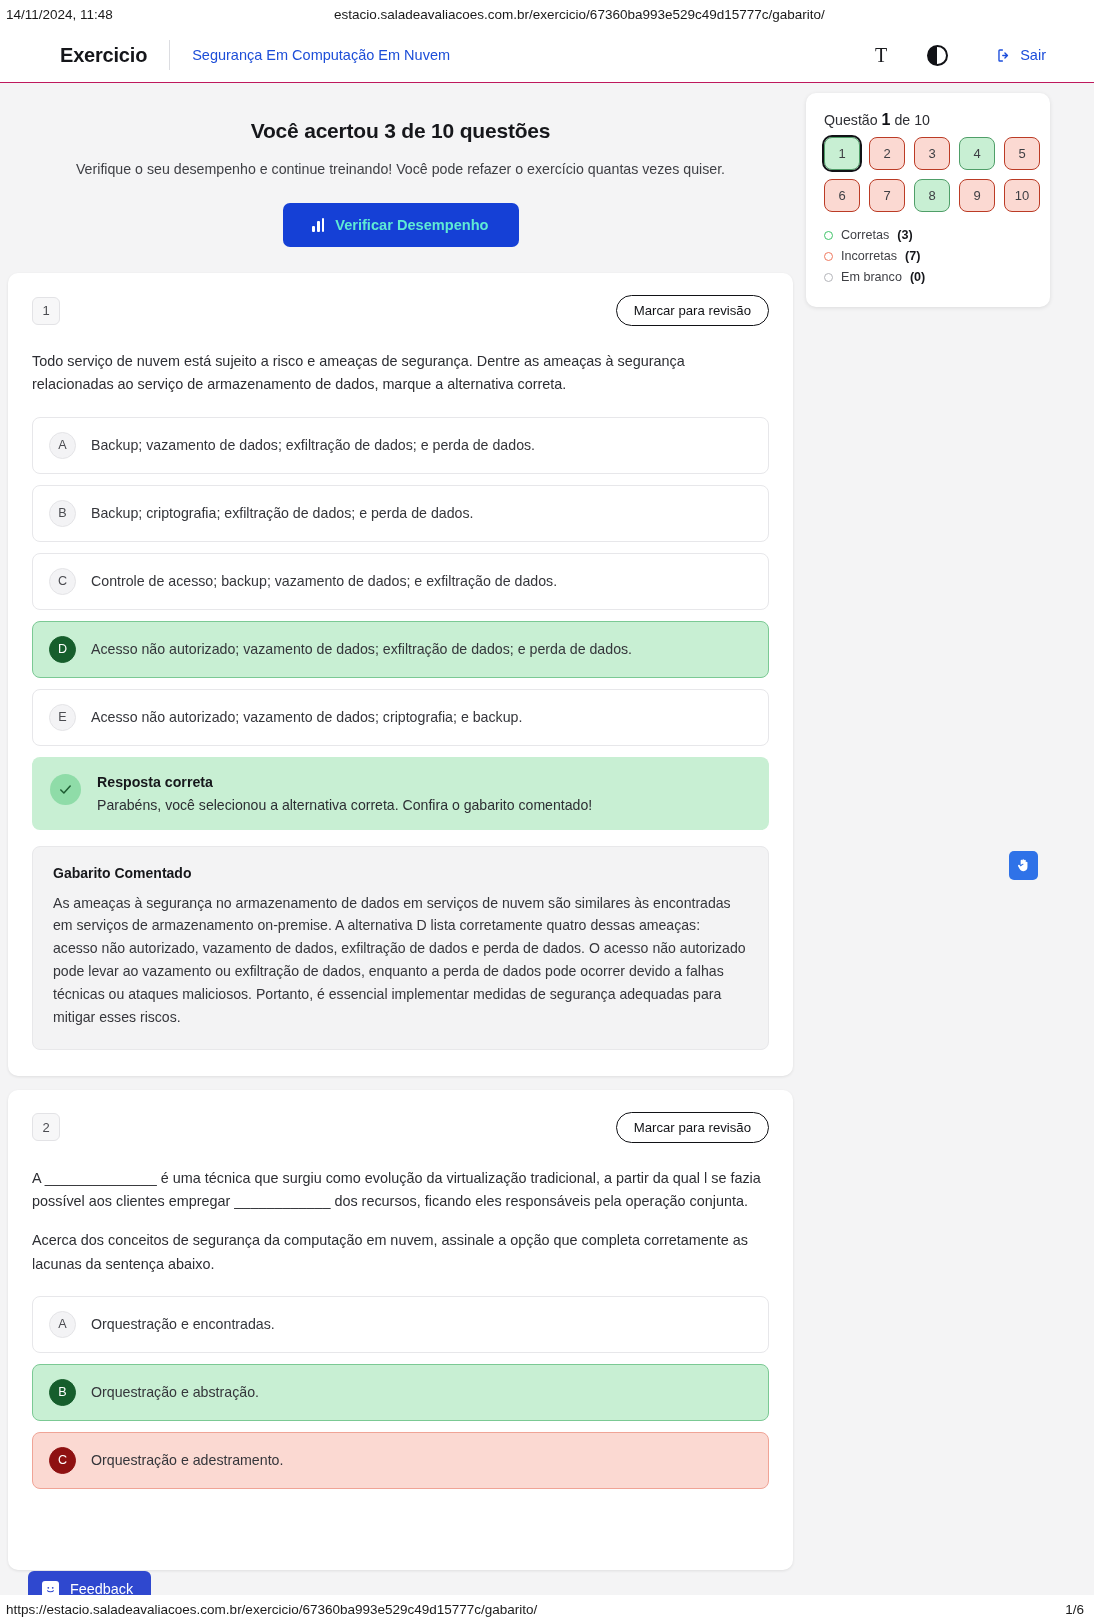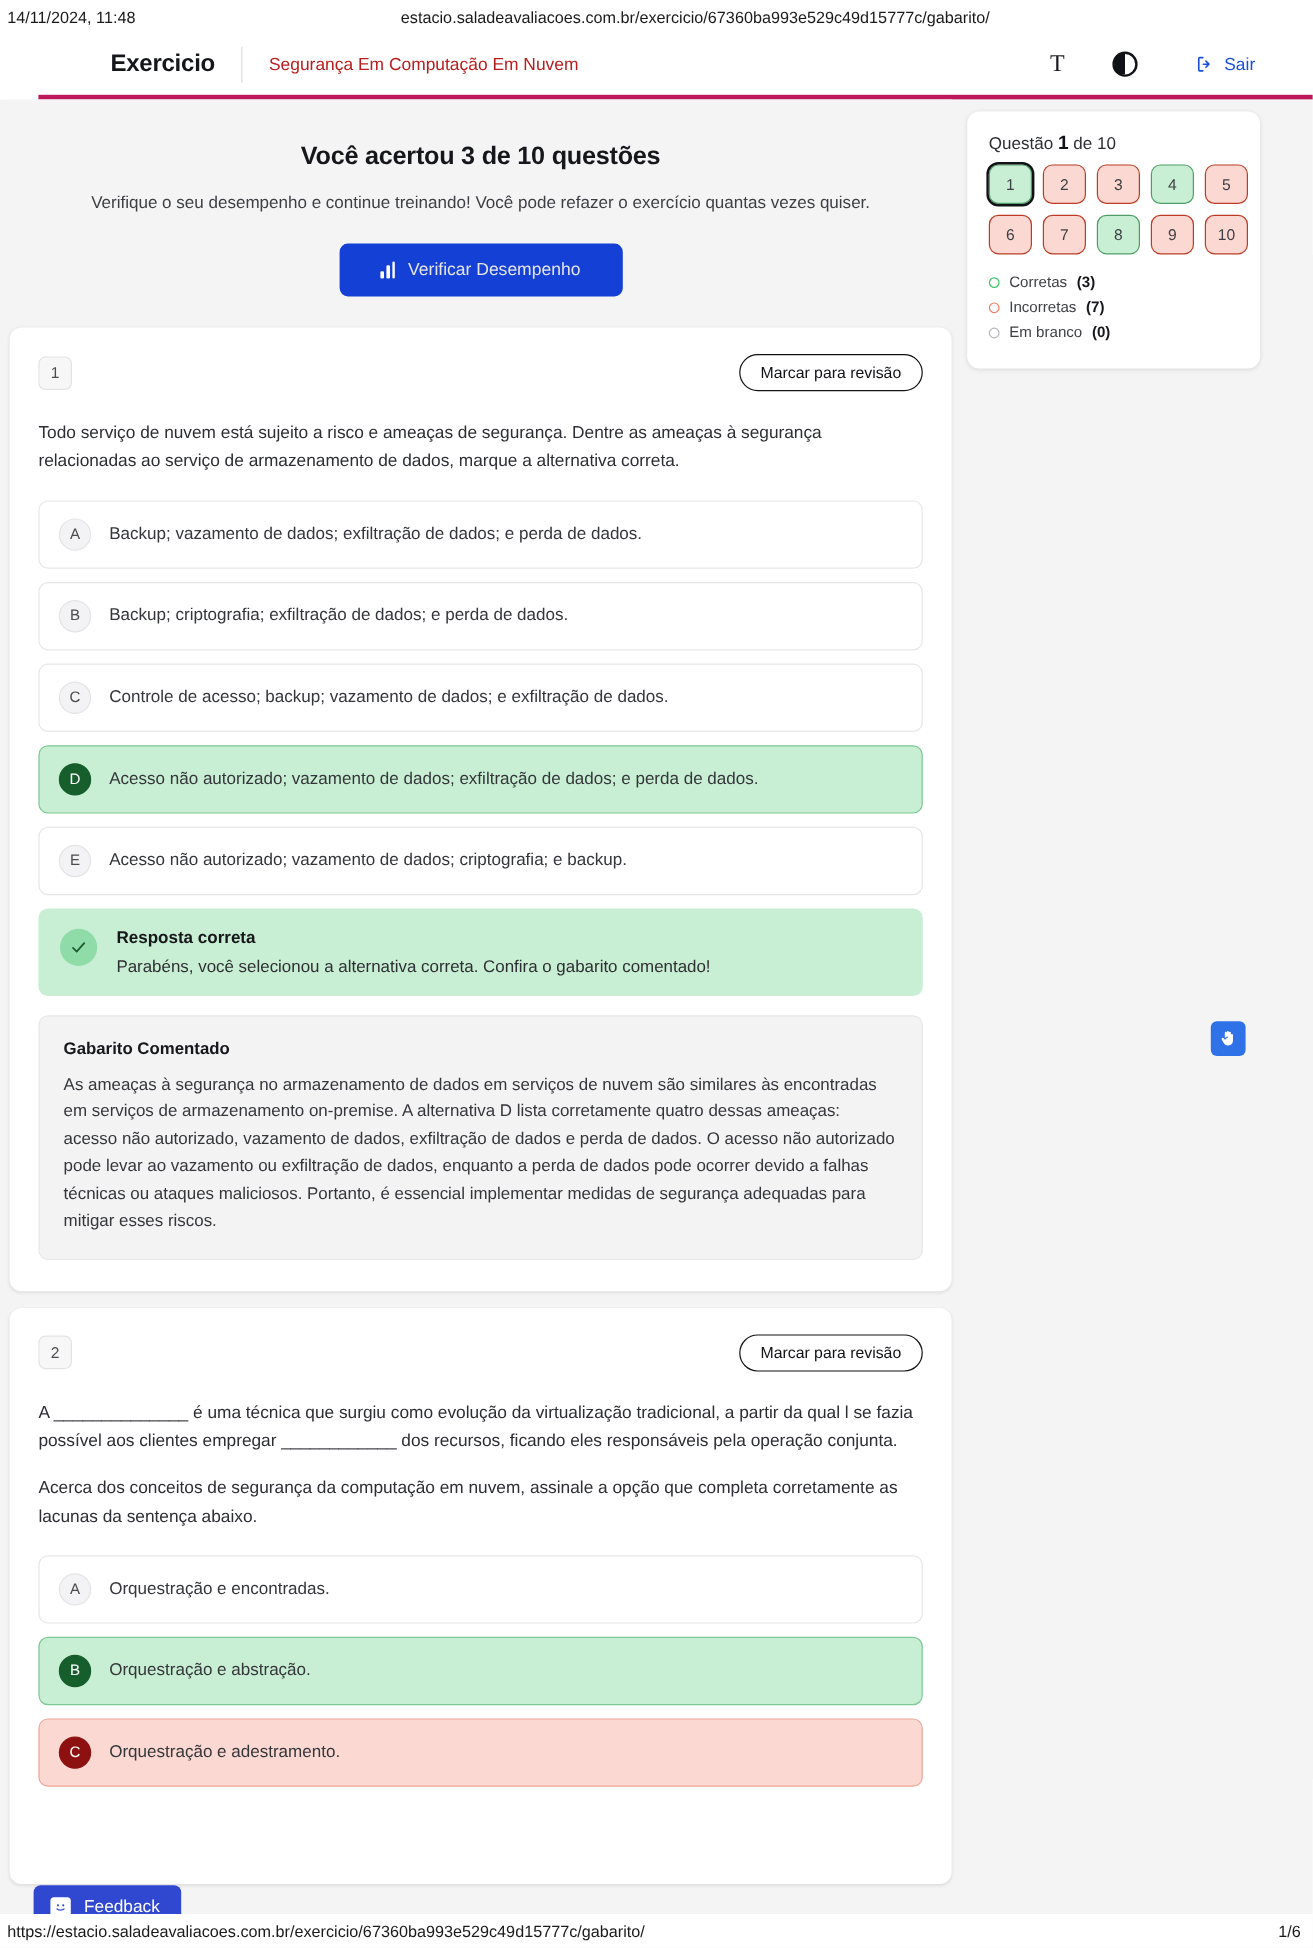--- a/index.html
+++ b/index.html
@@ -29,38 +29,37 @@
   .print-head .ph-left { width: 300px; }
   .print-head .ph-mid { flex: 1; text-align: left; padding-left: 28px; }
 
   
   .appbar {
     height: 55px;
     background: #ffffff;
     display: flex;
     align-items: center;
     padding: 0 48px 0 60px;
-    border-bottom: 4px solid #be185d;
-    margin-left: 32px;
+    border-bottom: 1px solid #be185d;
   }
   .brand {
     font-size: 20px;
     font-weight: bold;
     color: #15161a;
     letter-spacing: -0.2px;
   }
   .divider-v {
     width: 1px;
     height: 30px;
     background: #dcdde1;
     margin: 0 22px;
   }
   .course {
     font-size: 14.5px;
-    color: #b91c1c;
+    color: #1d4ed8;
     text-align: right;
   }
   .appbar-spacer { flex: 1; }
   .icon-btn {
     width: 34px; height: 34px;
     display: flex; align-items: center; justify-content: center;
     margin-left: 22px;
   }
   .t-icon {
     font-size: 20px;
@@ -111,23 +110,23 @@
     margin-top: 18px;
     font-size: 14.2px;
     color: #3e3f44;
   }
   .perf-btn {
     margin: 26px auto 0 auto;
     width: 236px;
     height: 44px;
     background: #1540d6;
     border-radius: 7px;
-    color: #e5e5e5;
+    color: #5eead4;
     font-size: 14.6px;
-    font-weight: normal;
+    font-weight: bold;
     display: flex;
     align-items: center;
     justify-content: center;
     gap: 11px;
     border: none;
     cursor: pointer;
   }
   .bars-ico { display: flex; align-items: flex-end; gap: 2px; height: 14px; }
   .bars-ico i { width: 2.6px; background: #fff; display:block; border-radius: 1px;}
   .bars-ico i:nth-child(1){ height: 6px; }

